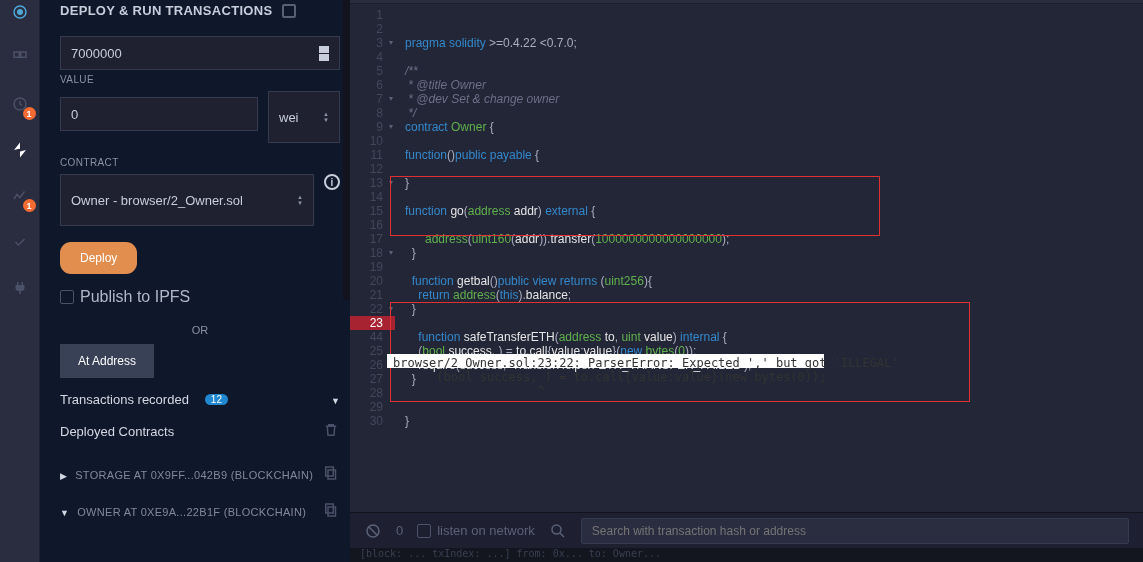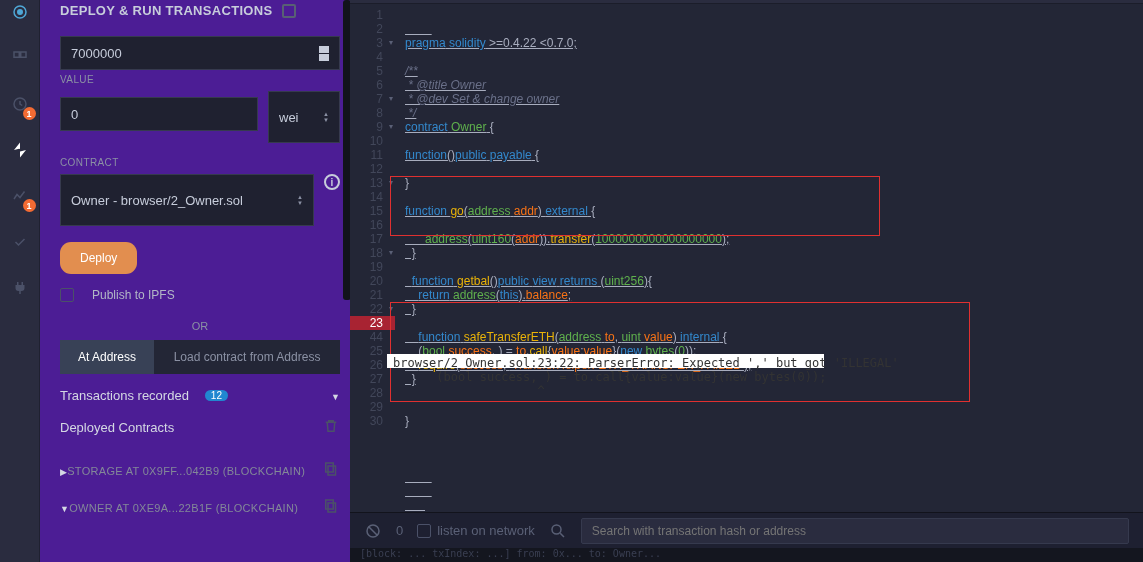--- a/index.html
+++ b/index.html
@@ -2,66 +2,66 @@
 <html><head>
 <meta charset="utf-8">
 <style>
 * { margin:0; padding:0; box-sizing:border-box; font-family: sans-serif; }
 body { background:#2a2c3f; color:#a8adbe; width:1143px; height:562px; overflow:hidden; font-size:13px; }
 .layout { display:flex; height:100%; }
 .icon-rail { width:40px; background:#2a2c3f; border-right:1px solid #1f2130; padding-top:0; display:flex; flex-direction:column; align-items:center; gap:22px; }
 .icon-rail .ico { width:24px; height:24px; color:#4b5168; display:flex; align-items:center; justify-content:center; position:relative; }
 .icon-rail .ico.active { color:#fff; }
 .badge { position:absolute; right:-4px; bottom:-4px; background:#f36b33; color:#fff; border-radius:50%; font-size:9px; width:13px; height:13px; display:flex; align-items:center; justify-content:center; font-weight:bold; }
-.side-panel { width:310px; background:#4c1d95; padding:0 10px 0 20px; display:flex; flex-direction:column; position:relative; }
+.side-panel { width:310px; background:#0f172a; padding:0 10px 0 20px; display:flex; flex-direction:column; position:relative; }
 .side-panel h1 { font-size:13px; font-weight:bold; color:#c7cddb; letter-spacing:.3px; display:flex; align-items:center; gap:10px; padding:3px 0 12px; }
 .side-panel h1 .sq { width:14px; height:14px; border:2px solid #586074; border-radius:2px; }
 .field-row { display:flex; gap:10px; margin-bottom:10px; }
 .ctrl { background:#1f2130; border:1px solid #363a4e; color:#c7cddb; font-size:13px; }
 .input { height:34px; padding:0 10px; display:flex; align-items:center; justify-content:flex-end;margin-top:6px; }
 .num-in { flex:1; background:transparent; border:none; color:#c7cddb; font-size:13px; outline:none; }
 .spinner { display:flex; flex-direction:column; gap:1px; }
 .spinner span { width:10px; height:7px; background:#c7cddb; }
 .label { font-size:10px; letter-spacing:.4px; color:#8b91a4; margin:4px 0 6px; }
 .select { height:52px; display:flex; align-items:center; justify-content:space-between; padding:0 10px; }
 .select .arrows { display:flex; flex-direction:column; gap:1px; font-size:6px; color:#8b91a4; }
 .deploy-btn { background:#e28e4f; color:#fff; border:none; border-radius:11px; height:32px; padding:0 20px; font-size:12px; }
-.checkbox-row { display:flex; align-items:center; gap:18px; margin:14px 0; color:#b2b7c6; font-size:12px; }
+.checkbox-row { display:flex; align-items:center; gap:6px; margin:14px 0; color:#b2b7c6; font-size:16px; }
 .chk { width:14px; height:14px; border:1px solid #4b5168; border-radius:2px; }
 .or-line { text-align:center; color:#8b91a4; font-size:11px; margin:4px 0 8px; }
 .btn-pair { display:flex; }
 .btn-pair .btn { flex:0 0 auto; height:34px; display:flex; align-items:center; justify-content:center; padding:0 18px; font-size:12px; }
 .btn-pair .primary { background:#384156; color:#fff; }
 .btn-pair .secondary { background:#232636; color:#8b91a4; flex:1; }
 .sec-head { display:flex; align-items:center; justify-content:space-between; padding:14px 0 8px; color:#d4d8e3; font-size:13px; }
 .pill { background:#2187d0; color:#fff; border-radius:8px; padding:0 6px; font-size:10px; }
 .chev { color:#d4d8e3; font-size:12px; }
 .chev.down::before { content:"\25BC"; font-size:9px; }
 .chev.right::before { content:"\25B6"; font-size:9px; }
 .dep-head { display:flex; align-items:center; justify-content:space-between; padding:6px 0 14px; color:#d4d8e3; font-size:13px; }
 .trash { color:#4b5168; }
 .contract-item { display:flex; align-items:center; justify-content:space-between; padding:8px 0; }
-.contract-item .line { display:flex; align-items:center; color:#838898; font-size:11px; letter-spacing:.3px; }
+.contract-item .line { display:flex; align-items:center; gap:8px; color:#838898; font-size:11px; letter-spacing:.3px; }
 .copy-icon { color:#4b5168; }
 .side-scroll { position:absolute; right:1px; top:0; width:6px; background:transparent; height:100%; }
 .side-scroll .thumb { position:absolute; top:0; width:8px; height:300px; background:#12131c; border-radius:3px; right:-2px; }
 .editor-area { flex:1; display:flex; flex-direction:column; background:#232636; position:relative; }
 .toolbar { height:4px; background:#2a2c3f; border-bottom:1px solid #1b1d2a; }
 .code-wrap { flex:1; display:flex; position:relative; font-family:'Consolas','Monaco',monospace; font-size:12px; line-height:14px; overflow:hidden; }
 .gutter { width:45px; background:#232636; text-align:right; color:#42475a; padding-top:4px; }
 .gutter div { height:14px; padding-right:12px; position:relative; }
 .gutter .fold::after { content:"\25BE"; position:absolute; right:2px; color:#5a6076; font-size:8px; }
 .gutter .err { background:#a82332; color:#fff; }
-.code { flex:1; padding:4px 0 0 10px; position:relative; white-space:pre;text-decoration:underline; }
+.code { flex:1; padding:4px 0 0 10px; position:relative; white-space:pre; }
 .code div { height:14px; }
 .kw { color:#3388cc; }
-.str { color:#f97316;text-align:right; }
+.str { color:#e5e5e5;text-align:right; }
 .typ { color:#5fb14d; }
 .num { color:#5fb14d; }
-.fn { color:#eab308; }
+.fn { color:#e5e5e5; }
 .cm { color:#6a7089; font-style:italic; }
 .mark-red { position:absolute; border:1px solid #e03030; pointer-events:none; }
 .error-tip { position:absolute; background:#fff; color:#333; font-family:'Consolas',monospace; font-size:12px; line-height:14px; padding:2px 6px; white-space:pre; }
 .console-bar { height:36px; background:#1e2031; border-top:1px solid #12131c; display:flex; align-items:center; gap:14px; padding:0 14px; }
 .console-bar .ci { color:#5a6076; display:flex; align-items:center; gap:6px; }
 .console-bar input.search { flex:1; background:#2a2c3f; border:1px solid #363a4e; color:#8b91a4; height:26px; padding:0 10px; font-size:12px; border-radius:2px; outline:none; }
 .console-smudge { height:14px; background:#14161f; color:#3a3f52; font-family:monospace; font-size:10px; padding:0 10px; overflow:hidden; }
 svg { width:18px; height:18px; }
 .info-circle { display:inline-flex; width:16px; height:16px; border:2px solid #c7cddb; border-radius:50%; align-items:center; justify-content:center; font-weight:bold; font-size:10px; color:#c7cddb; }
 </style>
@@ -151,21 +151,20 @@
 
     <div class="checkbox-row">
       <span class="chk"></span>
       <span>Publish to IPFS</span>
     </div>
 
     <div class="or-line">OR</div>
 
     <div class="btn-pair">
       <div class="btn primary">At Address</div>
-      <div class="btn secondary">Load contract from Address</div>
     </div>
 
     <div class="sec-head">
       <span style="display:flex;align-items:center;gap:16px">
           <span>Transactions recorded</span>
           <span class="pill">12</span>
         </span>
       <span class="chev down"></span>
     </div>
 

